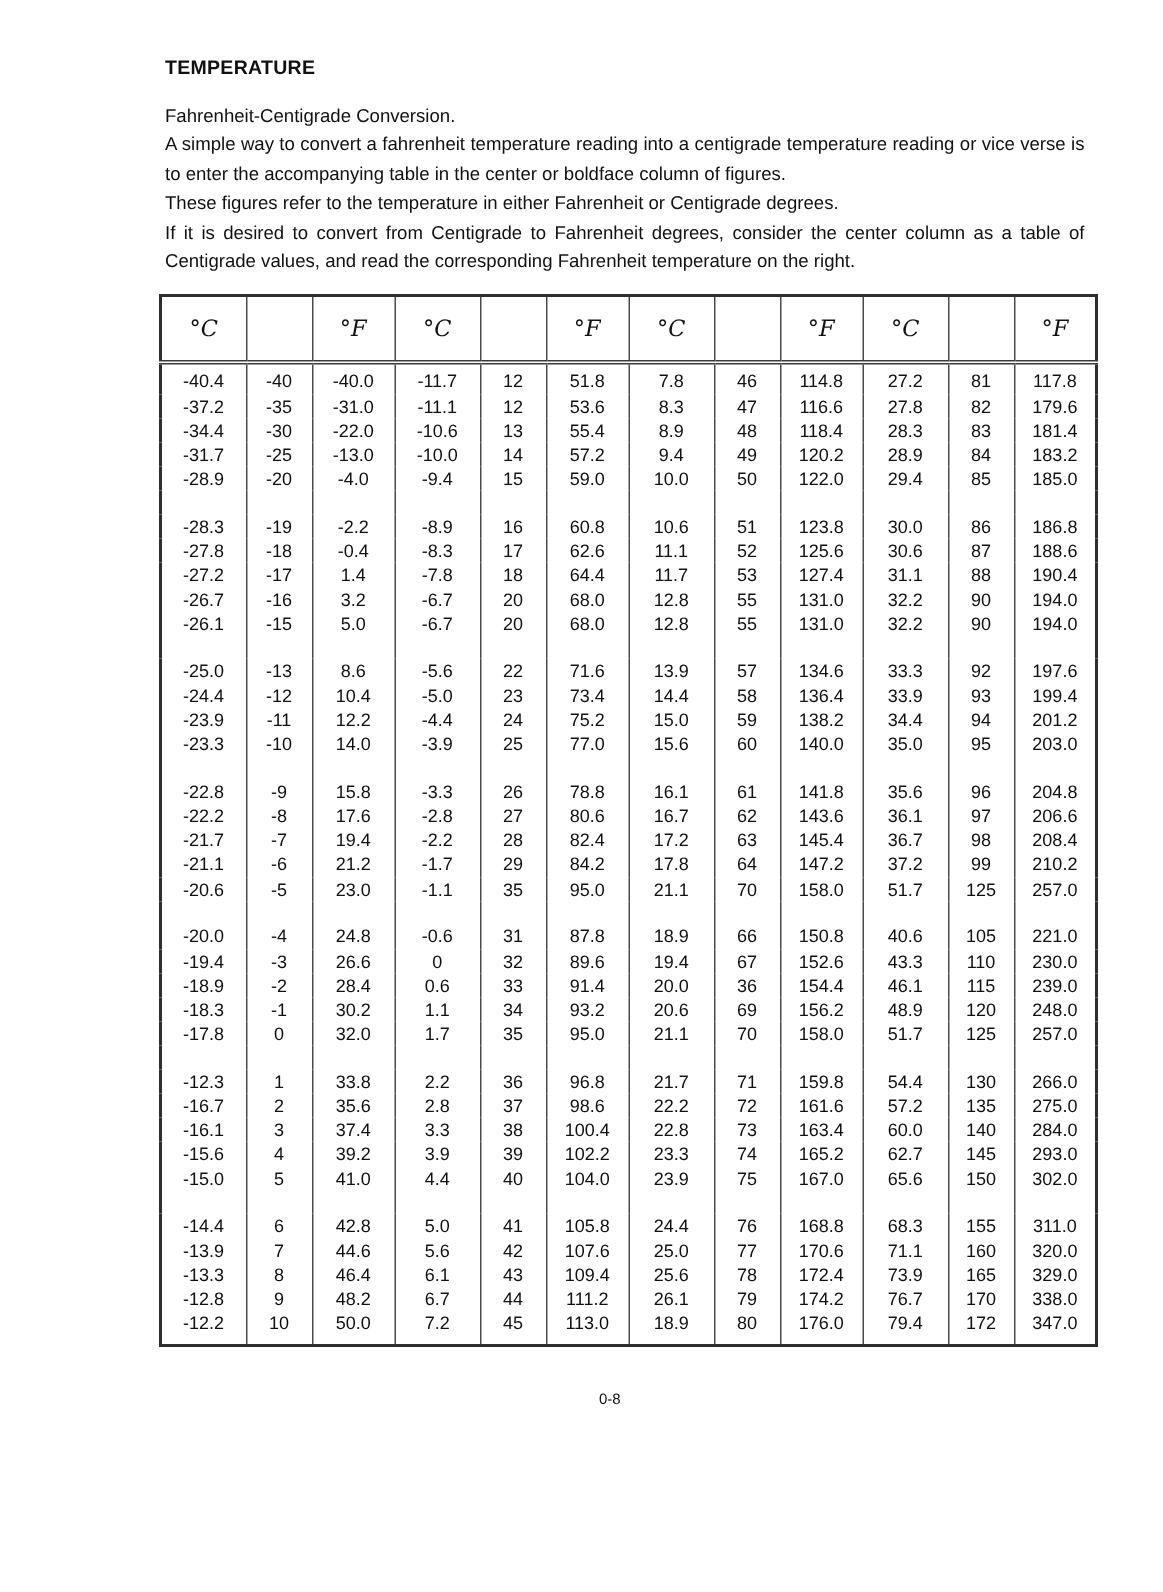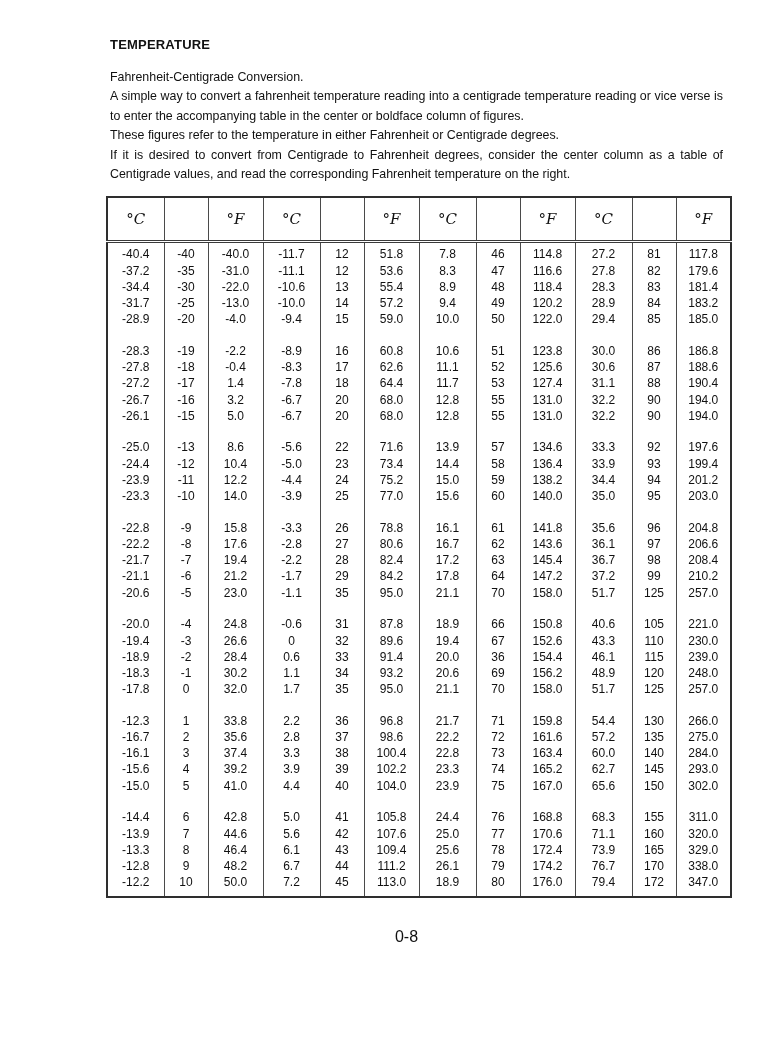--- a/index.html
+++ b/index.html
@@ -54,21 +54,21 @@
     line-height: 16.2px;
     padding: 0;
   }
   tr.gap-row td { height: 15.5px; }
   tr.spacer-top td { height: 5px; }
   tr.spacer-bottom td { height: 7px; }
 
   .page-number {
     width: 613px;
     text-align: center;
-    font-size: 16px;
+    font-size: 10px;
     margin-top: 30px;
     margin-left: -10px;
   }
 </style>
 </head>
 <body>
 
 <div class="page">
 
   <div class="doc-title">TEMPERATURE</div>

